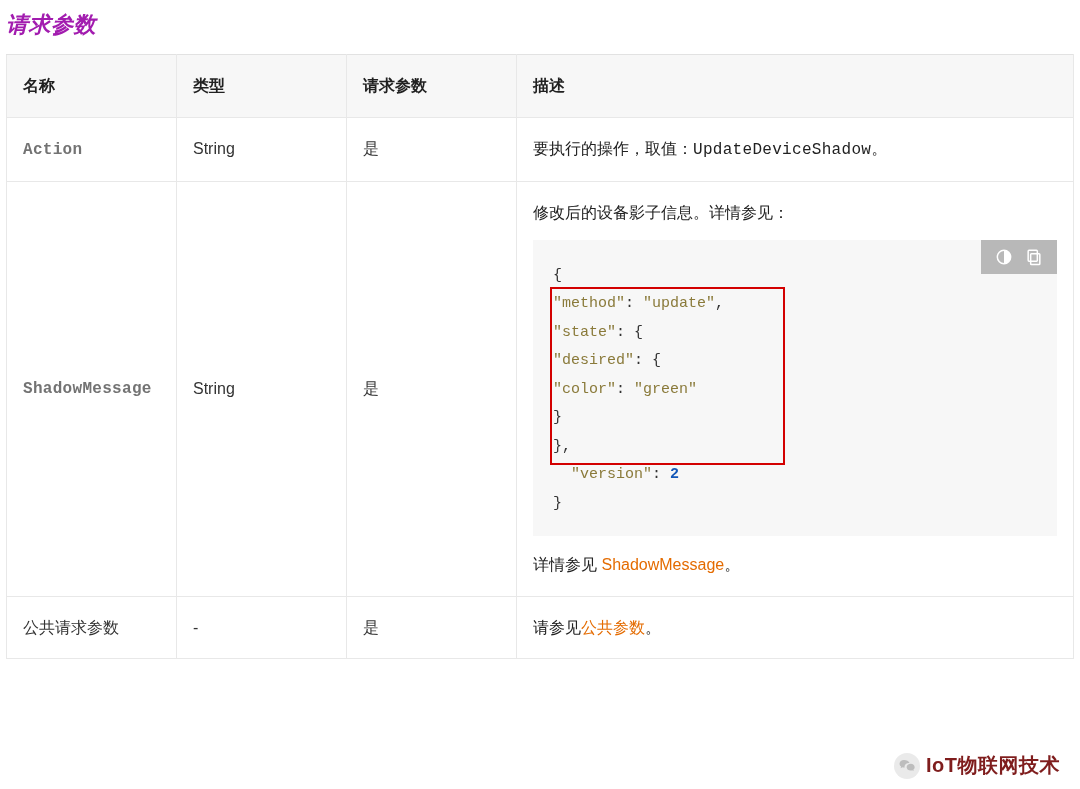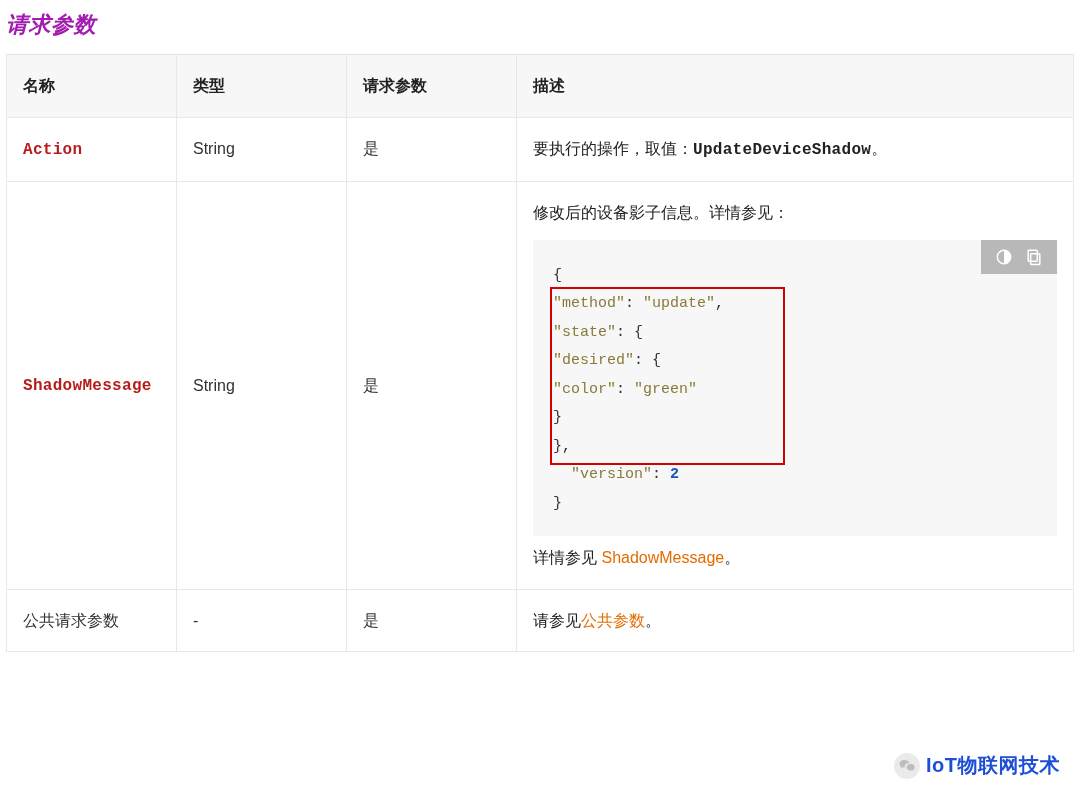--- a/index.html
+++ b/index.html
@@ -5,39 +5,39 @@
     * { margin: 0; padding: 0; box-sizing: border-box; }
     body { font-family: -apple-system, BlinkMacSystemFont, "PingFang SC", "Hiragino Sans GB", "Microsoft YaHei", sans-serif; background: #fff; padding: 10px 6px; color: #333; }
     .section-title { font-size: 22px; font-weight: 700; color: #a21caf; letter-spacing: 0.5px; margin-bottom: 14px; font-style: italic; }
     table.params { width: 100%; border-collapse: collapse; table-layout: fixed; }
     table.params col.c1 { width: 170px; }
     table.params col.c2 { width: 170px; }
     table.params col.c3 { width: 170px; }
     table.params col.c4 { width: auto; }
     table.params th, table.params td { text-align: left; padding: 18px 16px; border: 1px solid #e8e8e8; vertical-align: top; font-size: 16px; line-height: 1.6; }
     table.params th { background: #f7f7f7; font-weight: 600; color: #212121; border-top: 1px solid #e2e2e2; }
-    td .mono { font-family: "SFMono-Regular", Consolas, "Liberation Mono", Menlo, Courier, monospace; font-weight: 600; color: #b91c1c; letter-spacing: 0.3px; }
+    td .mono { font-family: "SFMono-Regular", Consolas, "Liberation Mono", Menlo, Courier, monospace; font-weight: 600; color: #737373; letter-spacing: 0.3px; }
     td.name, td.type, td.req { color: #333; }
     td.type, td.req { font-weight: 400; margin-left: 16px; }
     td.desc { color: #222; }
-    .inline-code { font-family: "SFMono-Regular", Consolas, "Liberation Mono", Menlo, Courier, monospace; letter-spacing: 0.3px; font-weight: bold; }
+    .inline-code { font-family: "SFMono-Regular", Consolas, "Liberation Mono", Menlo, Courier, monospace; letter-spacing: 0.3px; }
     .code-wrap { position: relative; margin-top: 14px; }
     pre.code { background: #f7f7f7; padding: 22px 20px 18px 20px; font-family: "SFMono-Regular", Consolas, "Liberation Mono", Menlo, Courier, monospace; font-size: 15px; line-height: 1.9; white-space: pre; color: #333; overflow-x: auto; }
     .code-toolbar { position: absolute; top: 0; right: 0; display: flex; gap: 0; background: #b8b8b8; padding: 6px 8px; }
     .tool-btn { width: 30px; height: 22px; display: flex; align-items: center; justify-content: center; color: #fff; cursor: pointer; }
     .tool-btn svg { width: 20px; height: 20px; stroke: #fff; fill: none; stroke-width: 1.8; }
     .link { color: #e46b00; }
     .red-box { position: absolute; border: 2px solid #d30000; pointer-events: none; }
-    .detail-line { margin-top: 9px; }
+    .detail-line { margin-top: 16px; }
     
     .tok-key { color: #8a7a3a; }
     .tok-str { color: #8a7a3a; }
     .tok-pun { color: #333; }
     .tok-num { color: #1357b8; font-weight: 600; }
-    .watermark { position: fixed; bottom: 10px; right: 20px; display: flex; align-items: center; gap: 6px; color: #1d4ed8; font-weight: 700; font-size: 20px; letter-spacing: 0.5px; }
+    .watermark { position: fixed; bottom: 10px; right: 20px; display: flex; align-items: center; gap: 6px; color: #7f1d1d; font-weight: 700; font-size: 20px; letter-spacing: 0.5px; }
     .watermark .wm-icon { width: 26px; height: 26px; border-radius: 50%; background: #eaeaea; display: flex; align-items: center; justify-content: center; }
     .watermark .wm-icon svg { width: 18px; height: 18px; fill: #bdbdbd; }
   </style>
 </head>
 <body>
 
 <h2 class="section-title">请求参数</h2>
 
 <table class="params">
   <colgroup>

